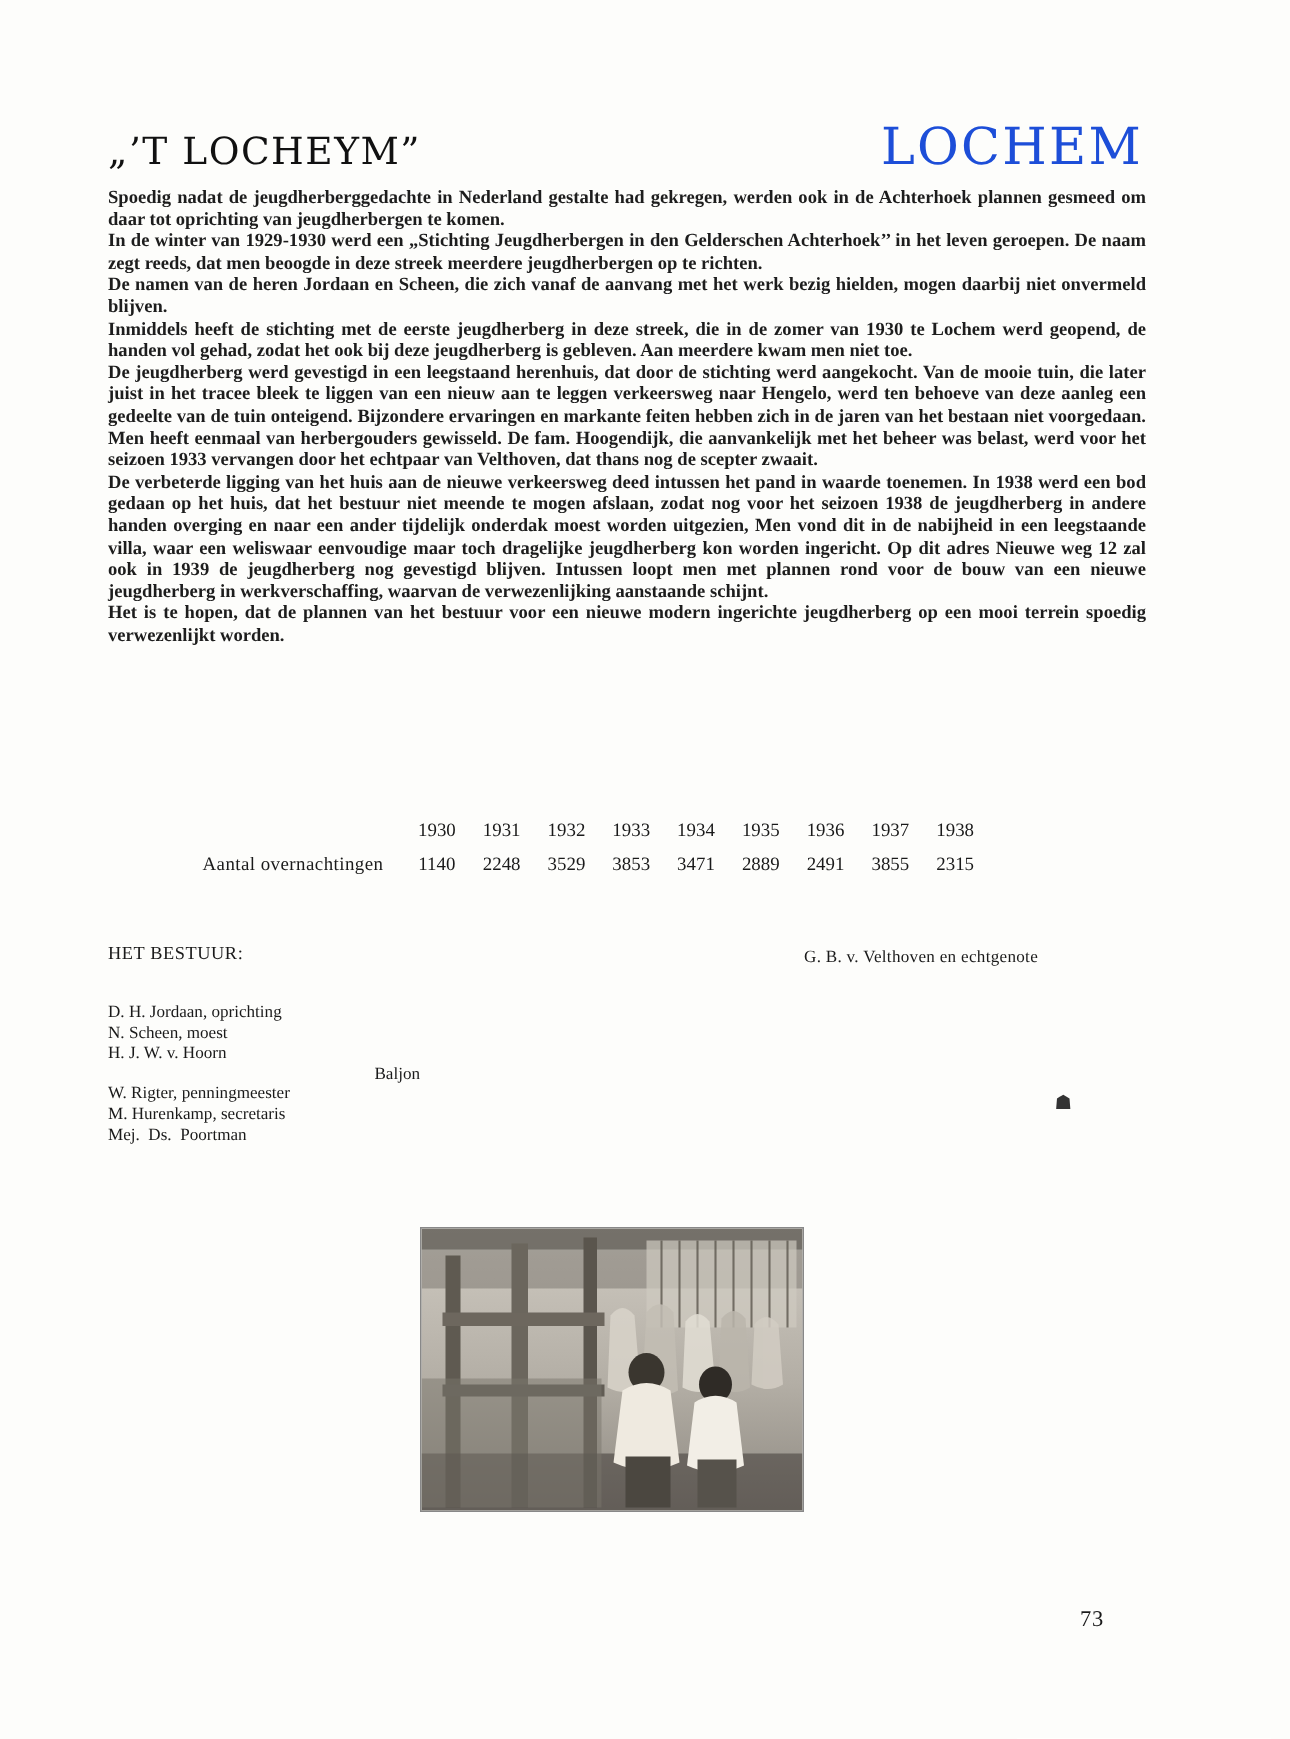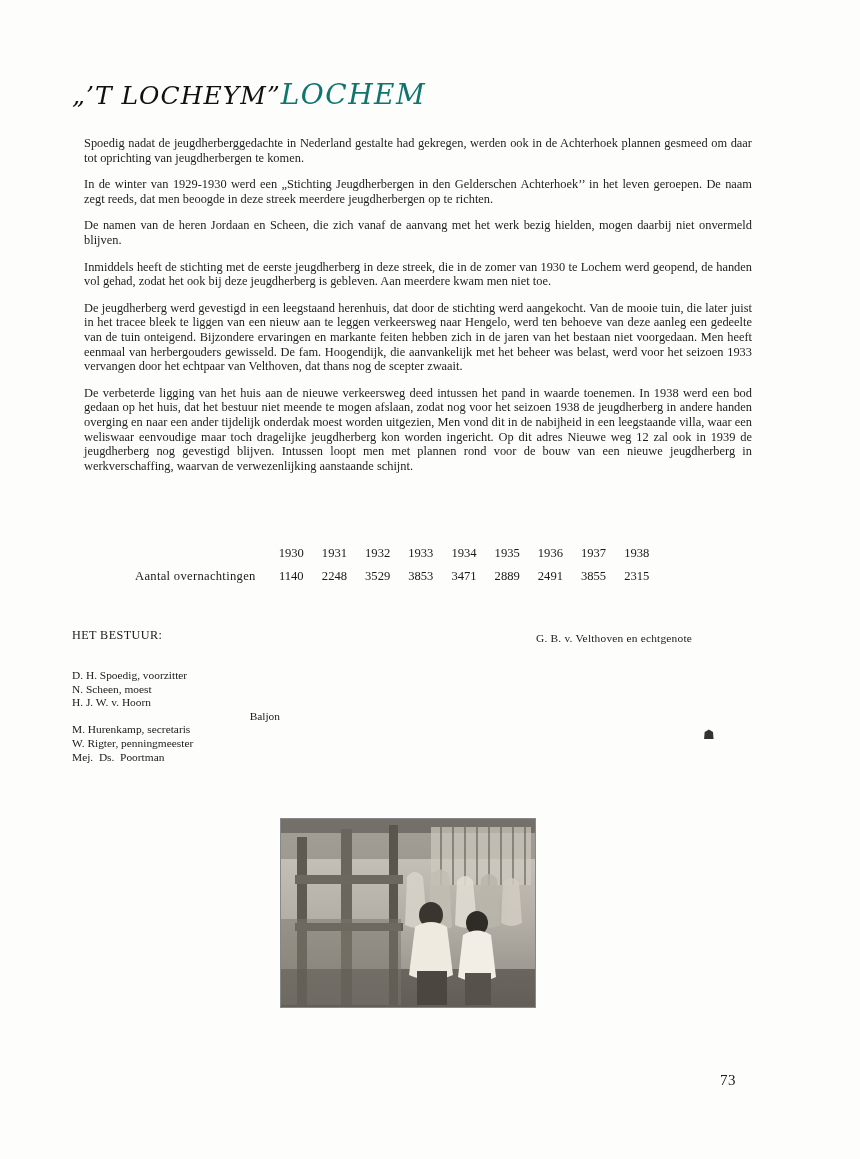--- a/index.html
+++ b/index.html
@@ -22,51 +22,51 @@
     height: 1159px;
     background: #fdfdfb;
   }
   .header {
     position: absolute;
     left: 72px;
     top: 78px;
     width: 690px;
     display: flex;
     align-items: baseline;
-    justify-content: flex-start;
-    font-style: italic;
+    justify-content: space-between;
   }
   .title-left {
     font-size: 25px;
     letter-spacing: 1px;
     font-weight: normal;
     color: #111;
     font-family: "DejaVu Serif", serif;
   }
   .title-right {
-    font-size: 28px;
+    font-size: 34px;
     letter-spacing: 1.5px;
     font-weight: normal;
-    color: #0f766e;
+    color: #1d4ed8;
     font-family: "DejaVu Serif", serif;
   }
   .body-text {
     position: absolute;
     left: 72px;
     top: 124px;
     width: 692px;
     font-size: 12.4px;
     line-height: 14.6px;
     text-align: justify;
     color: #1d1d1d;
   }
   .body-text p {
-    margin: 12px;
+    margin: 0;
     text-align: justify;
     text-justify: inter-word;
+    font-weight: bold;
   }
   .table-wrap {
     position: absolute;
     left: 135px;
     top: 544px;
     width: 560px;
     font-size: 12.6px;
   }
   table.stats {
     border-collapse: collapse;
@@ -159,20 +159,21 @@
     <div class="title-right">LOCHEM</div>
   </div>
 
   <div class="body-text">
     <p>Spoedig nadat de jeugdherberggedachte in Nederland gestalte had gekregen, werden ook in de Achterhoek plannen gesmeed om daar tot oprichting van jeugdherbergen te komen.</p>
     <p>In de winter van 1929-1930 werd een „Stichting Jeugdherbergen in den Gelderschen Achterhoek’’ in het leven geroepen. De naam zegt reeds, dat men beoogde in deze streek meerdere jeugdherbergen op te richten.</p>
     <p>De namen van de heren Jordaan en Scheen, die zich vanaf de aanvang met het werk bezig hielden, mogen daarbij niet onvermeld blijven.</p>
     <p>Inmiddels heeft de stichting met de eerste jeugdherberg in deze streek, die in de zomer van 1930 te Lochem werd geopend, de handen vol gehad, zodat het ook bij deze jeugdherberg is gebleven. Aan meerdere kwam men niet toe.</p>
     <p>De jeugdherberg werd gevestigd in een leegstaand herenhuis, dat door de stichting werd aangekocht. Van de mooie tuin, die later juist in het tracee bleek te liggen van een nieuw aan te leggen verkeersweg naar Hengelo, werd ten behoeve van deze aanleg een gedeelte van de tuin onteigend. Bijzondere ervaringen en markante feiten hebben zich in de jaren van het bestaan niet voorgedaan. Men heeft eenmaal van herbergouders gewisseld. De fam. Hoogendijk, die aanvankelijk met het beheer was belast, werd voor het seizoen 1933 vervangen door het echtpaar van Velthoven, dat thans nog de scepter zwaait.</p>
     <p>De verbeterde ligging van het huis aan de nieuwe verkeersweg deed intussen het pand in waarde toenemen. In 1938 werd een bod gedaan op het huis, dat het bestuur niet meende te mogen afslaan, zodat nog voor het seizoen 1938 de jeugdherberg in andere handen overging en naar een ander tijdelijk onderdak moest worden uitgezien, Men vond dit in de nabijheid in een leegstaande villa, waar een weliswaar eenvoudige maar toch dragelijke jeugdherberg kon worden ingericht. Op dit adres Nieuwe weg 12 zal ook in 1939 de jeugdherberg nog gevestigd blijven. Intussen loopt men met plannen rond voor de bouw van een nieuwe jeugdherberg in werkverschaffing, waarvan de verwezenlijking aanstaande schijnt.</p>
+    <p>Het is te hopen, dat de plannen van het bestuur voor een nieuwe modern ingerichte jeugdherberg op een mooi terrein spoedig verwezenlijkt worden.</p>
   </div>
 
   <div class="table-wrap">
     <table class="stats">
       <tbody>
           <tr class="head">
         <td class="rowlabel"></td>
         <td>1930</td>
         <td>1931</td>
         <td>1932</td>
@@ -195,26 +196,26 @@
         <td>3855</td>
         <td>2315</td>
       </tr>
     </tbody>
       </table>
   </div>
 
   <div class="board">
     <div class="board-title">HET BESTUUR:</div>
     <div class="board-list">
-      <div>D. H. Spoedig, voorzitter</div>
+      <div>D. H. Jordaan, oprichting</div>
       <div>N. Scheen, moest</div>
       <div>H. J. W. v. Hoorn</div>
       <div class="indent-right">Baljon</div>
+      <div>W. Rigter, penningmeester</div>
       <div>M. Hurenkamp, secretaris</div>
-      <div>W. Rigter, penningmeester</div>
       <div>Mej.  Ds.  Poortman</div>
     </div>
   </div>
 
   <div class="wardens">
     <div class="wardens-list">G.  B.  v.  Velthoven  en  echtgenote</div>
   </div>
 
   <div class="glyph-mark">☗</div>
 

